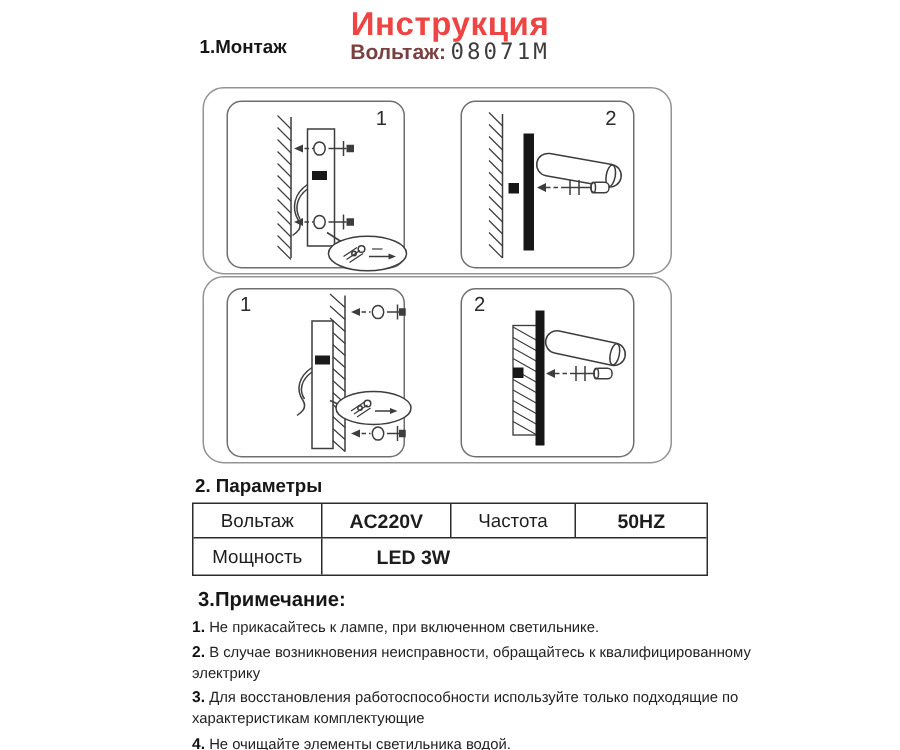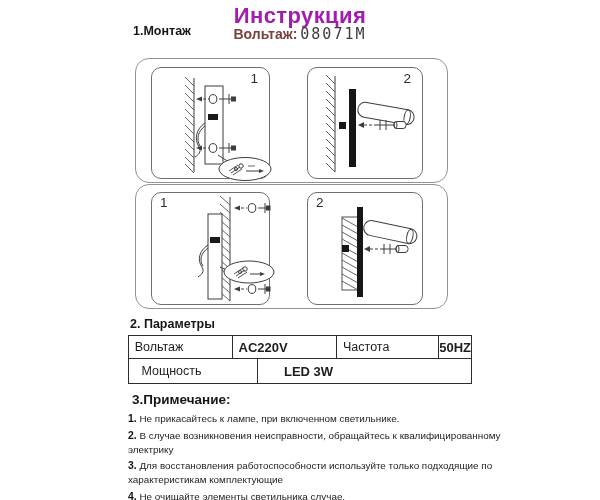--- a/index.html
+++ b/index.html
@@ -1,48 +1,48 @@
 <!DOCTYPE html>
 <html><head>
 <meta charset="utf-8">
 <style>
   html,body{margin:0;padding:0;background:#fff;}
   body{font-family:"Liberation Sans",sans-serif;color:#1d1d1d;}
   #page{position:relative;width:600px;height:500px;background:#fff;overflow:hidden;}
   .abs{position:absolute;}
-  .title{left:0;top:3px;width:600px;text-align:center;font-size:22px;font-weight:bold;letter-spacing:.4px;color:#a21caf;}
+  .title{left:0;top:3px;width:600px;text-align:center;font-size:22px;font-weight:bold;letter-spacing:.4px;color:#ef4444;}
   .model-line{left:0;top:25px;width:600px;text-align:center;}
   .model-label{font-weight:bold;font-size:14px;color:#7a4040;}
   .model-value{font-family:"DejaVu Sans Mono",monospace;font-size:15px;color:#3c3c3c;letter-spacing:2px;margin-left:3px;}
   .sec{font-weight:bold;font-size:12.5px;color:#161616;}
   .sec-montage{left:133px;top:24px;}
   .sec-params{left:130px;top:317px;}
   .sec-notes{left:132px;top:392px;font-size:13.5px;}
   .dbox{border:1.4px solid #939393;border-radius:14px;background:#fff;}
   .box1{left:135px;top:58px;width:311px;height:123px;}
   .box2{left:135px;top:184px;width:311px;height:123px;}
   .panel{position:absolute;border:1.1px solid #6f6f6f;border-radius:10px;background:#fff;}
   .pA1{left:15px;top:8px;width:117px;height:110px;}
   .pB1{left:171px;top:8px;width:114px;height:110px;}
   .pA2{left:15px;top:7px;width:117px;height:111px;}
   .pB2{left:171px;top:7px;width:114px;height:111px;}
   .pnum{position:absolute;font-size:13.5px;color:#2b2b2b;}
   .pnum-r{right:11px;top:3px;}
   .pnum-l{left:8px;top:2px;}
   svg.d{position:absolute;left:0;top:0;overflow:visible;}
   .tbl{left:128px;top:335px;width:342px;border:1.5px solid #2c2c2c;background:#fff;}
-  .trow{display:flex;gap:43px;}
+  .trow{display:flex;}
   .trow-2{border-top:1.4px solid #2c2c2c;}
   .tc{display:flex;align-items:center;justify-content:center;font-size:12.5px;color:#1d1d1d;}
   .tc-b{border-left:1.4px solid #2c2c2c;text-align:center;}
   .r1 .tc{height:22px;}
   .r2 .tc{height:24px;}
   .w1{width:85px;}.w2{width:85px;}.w3{width:82px;}.w4{flex:1;}
   .bold{font-weight:bold;font-size:13px;}
-  .cell-led{justify-content:flex-start;padding-left:26px;}
+  .cell-led{justify-content:flex-start;padding-left:36px;}
   .notes{left:128px;top:412px;width:365px;}
   .note{font-size:9.9px;line-height:14px;margin-bottom:2.5px;white-space:nowrap;color:#222;}
   .note b{font-size:10.4px;color:#111;}
   .cont{white-space:nowrap;}
 </style>
 </head>
 <body>
 
 <div id="page">
 
@@ -194,17 +194,17 @@
       <span>В случае возникновения неисправности, обращайтесь к квалифицированному</span>
       <div class="cont">электрику</div>
     </div>
     <div class="note">
       <b>3.</b>
       <span>Для восстановления работоспособности используйте только подходящие по</span>
       <div class="cont">характеристикам комплектующие</div>
     </div>
     <div class="note">
       <b>4.</b>
-      <span>Не очищайте элементы светильника случае.</span>
+      <span>Не очищайте элементы светильника водой.</span>
     </div>
   </div>
 
 </div>
 
 </body></html>

